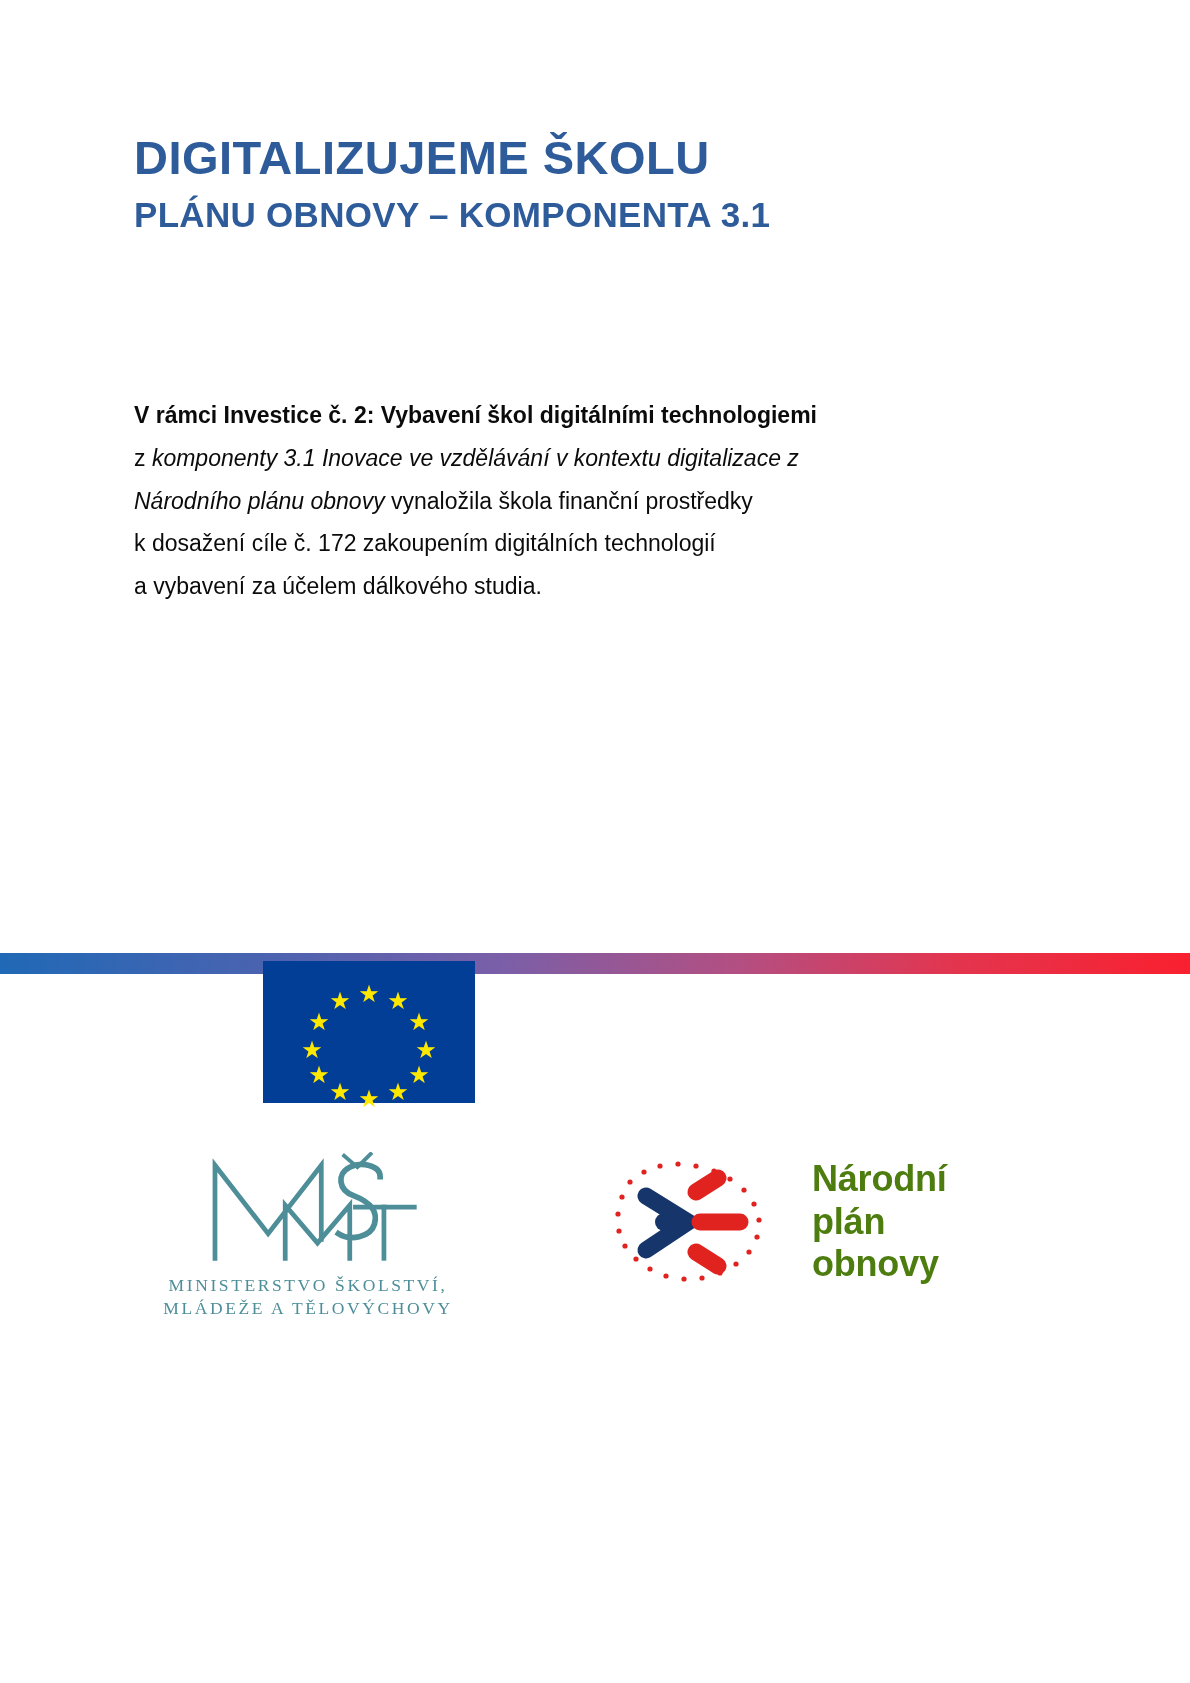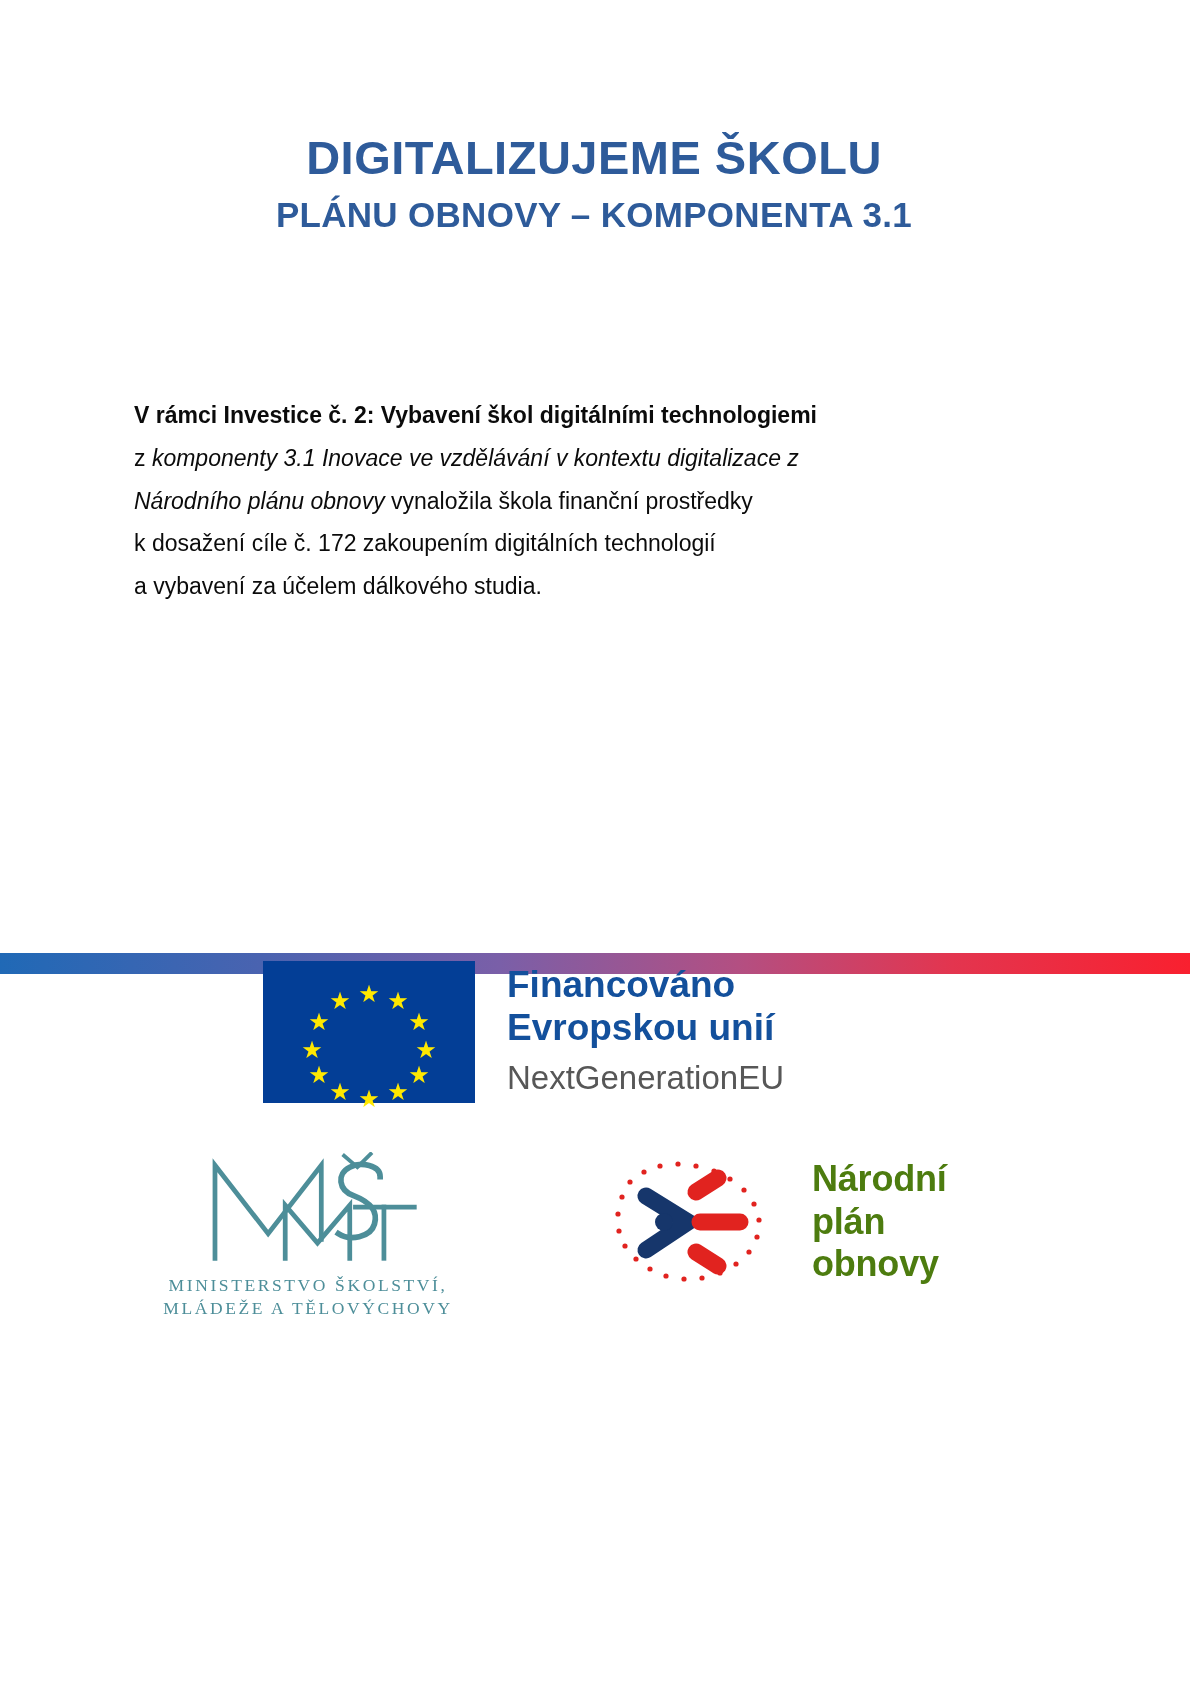--- a/index.html
+++ b/index.html
@@ -16,21 +16,20 @@
     height: 1683px;
     background: #ffffff;
   }
 
   
   .headings {
     position: absolute;
     left: 134px;
     top: 132px;
     width: 920px;
-    text-align: center;
   }
   .h-main {
     font-size: 47px;
     font-weight: bold;
     color: #2e5b9a;
     letter-spacing: 0.5px;
     line-height: 1.12;
     white-space: nowrap;
   }
   .h-sub {
@@ -179,25 +178,20 @@
       <span class="eu-star" style="left:124px; top:29px;">★</span>
       <span class="eu-star" style="left:45px;  top:50px;">★</span>
       <span class="eu-star" style="left:145px; top:50px;">★</span>
       <span class="eu-star" style="left:38px;  top:78px;">★</span>
       <span class="eu-star" style="left:152px; top:78px;">★</span>
       <span class="eu-star" style="left:45px;  top:103px;">★</span>
       <span class="eu-star" style="left:145px; top:103px;">★</span>
       <span class="eu-star" style="left:66px;  top:120px;">★</span>
       <span class="eu-star" style="left:124px; top:120px;">★</span>
       <span class="eu-star" style="left:95px;  top:127px;">★</span>
-    </div>
-    <div class="eu-texts">
-      <div class="eu-fin1">Financováno</div>
-      <div class="eu-fin2">Evropskou unií</div>
-      <div class="eu-ngeu">NextGenerationEU</div>
     </div>
   </div>
 
   <div class="msmt-logo">
     <svg class="msmt-mark" viewBox="0 0 240 118" width="240" height="112">
       <g fill="none" stroke="#4d8e99" stroke-width="5" stroke-linecap="square">
 
         <path d="M22 112 L22 14 L78 86 L134 14 L134 92"></path>
 
         <path d="M196 26 C196 14, 176 10, 164 16 C150 23, 152 40, 168 46 C186 53, 194 62, 190 76 C186 90, 164 94, 152 86" stroke-width="6"></path>

